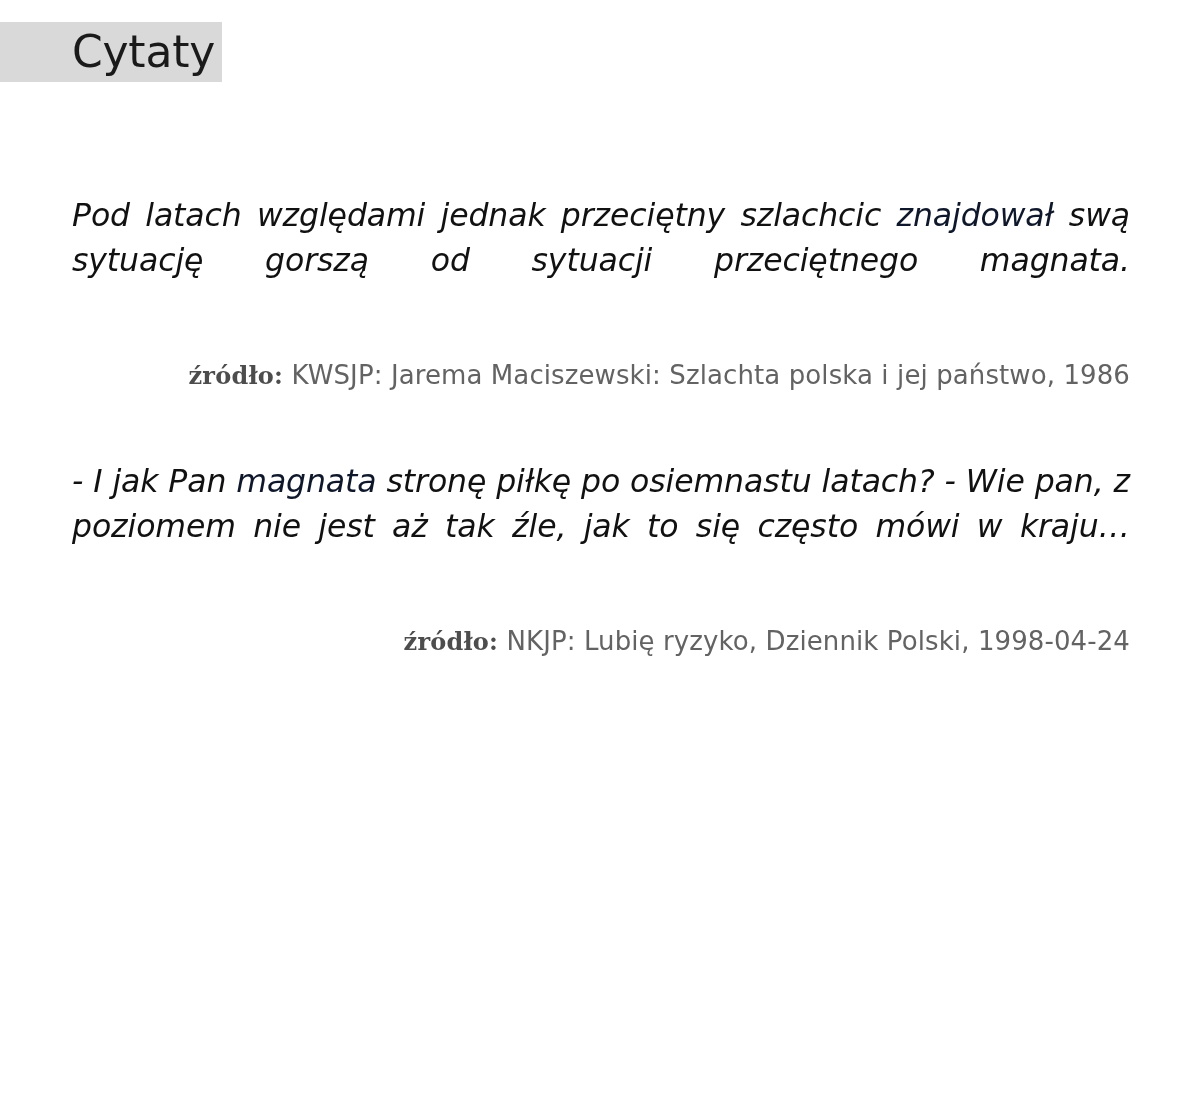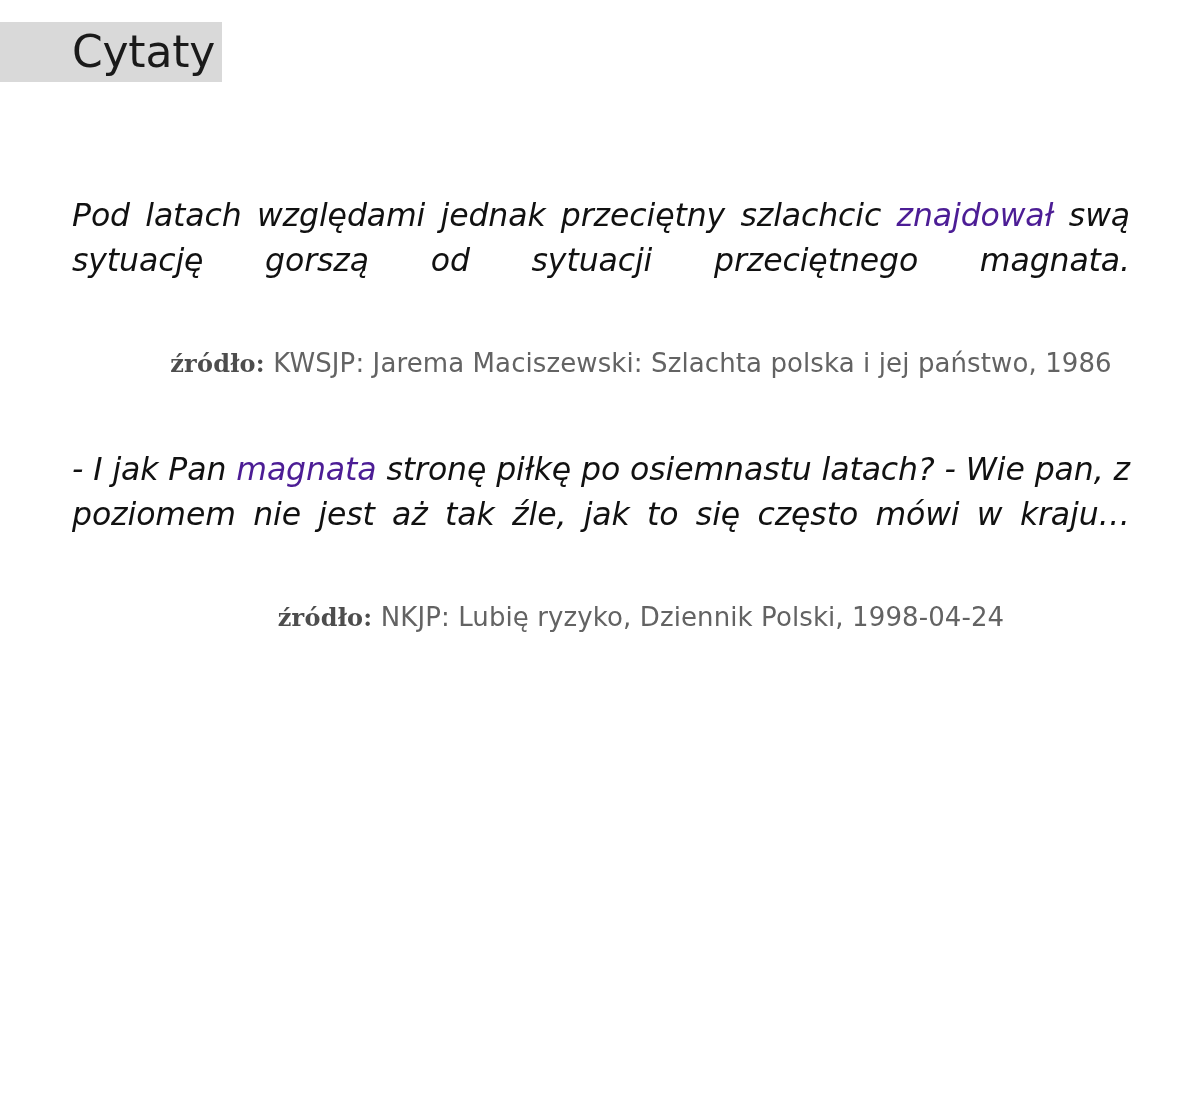--- a/index.html
+++ b/index.html
@@ -65,27 +65,27 @@
     letter-spacing: -0.1px;
   }
   
   .quote-text::after {
     content: "";
     display: inline-block;
     width: 100%;
   }
 
   .hl {
-    color: #4c1d95;
+    color: #0f172a;
   }
 
   .source-line {
-    margin-top: 16px;
+    margin-top: 28px;
     padding-left: 80px;
-    text-align: center;
+    text-align: right;
     font-family: "DejaVu Sans", sans-serif;
     font-size: 26px;
     line-height: 38px;
     color: #5f5f5f;
     letter-spacing: 0.1px;
   }
   .source-label {
     font-family: "DejaVu Serif", serif;
     font-weight: 700;
     font-size: 24px;

